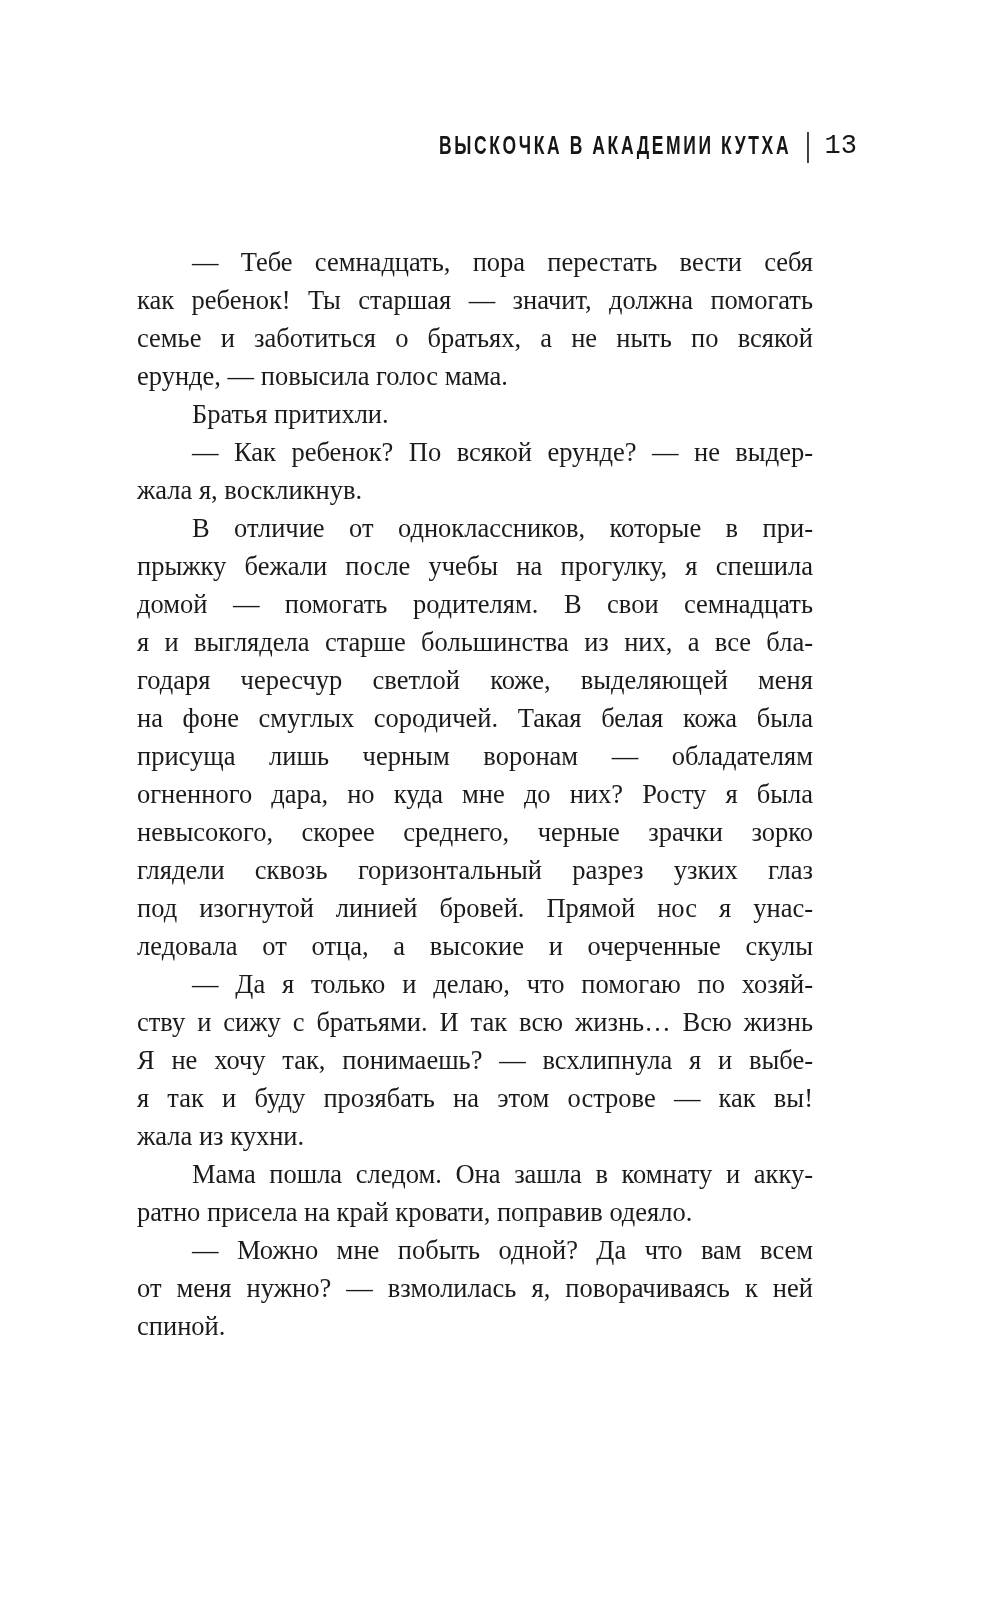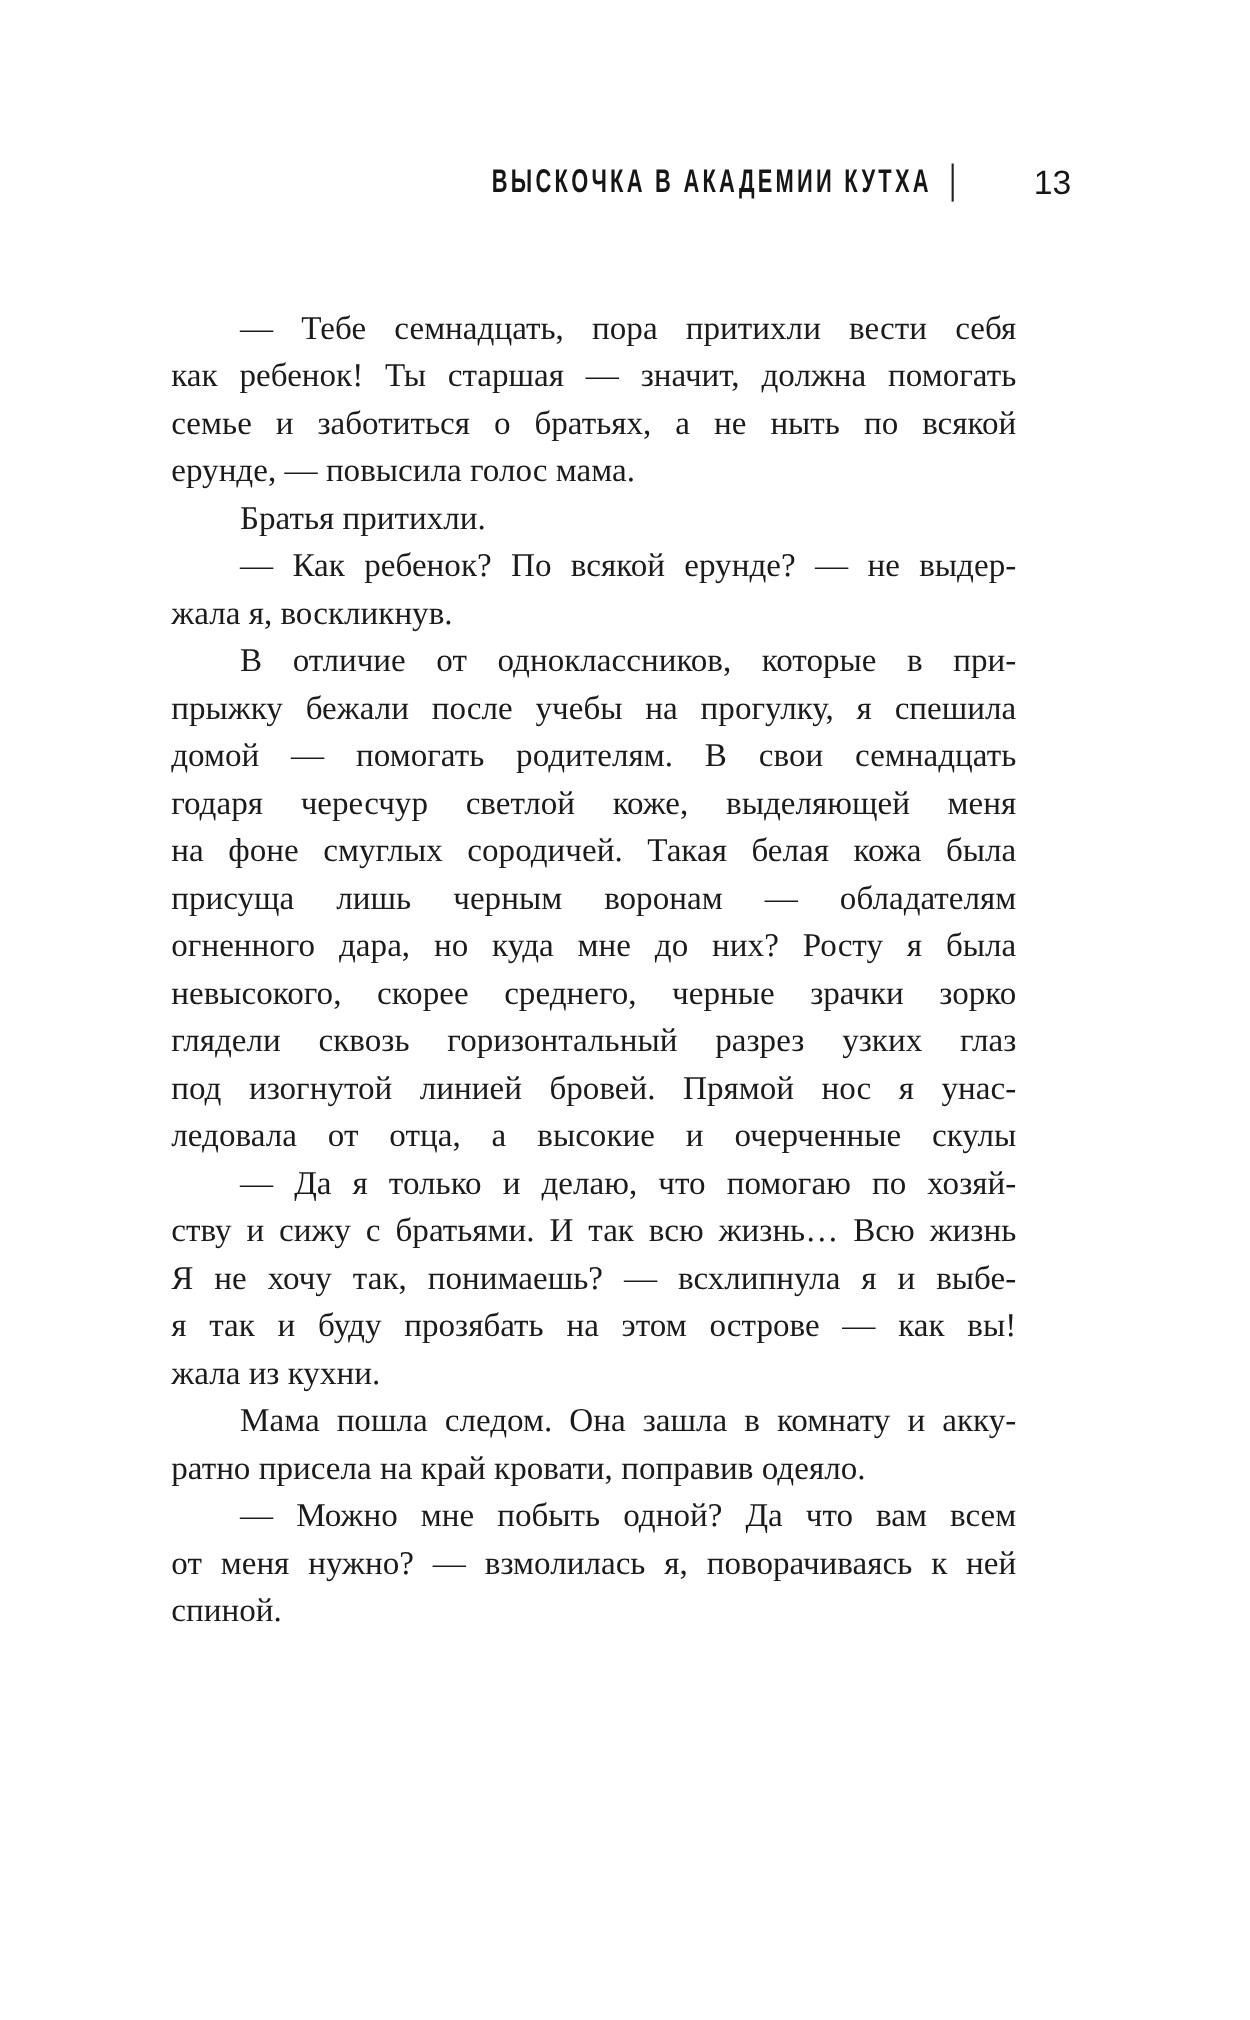--- a/index.html
+++ b/index.html
@@ -41,26 +41,25 @@
     display: inline-block;
     font-family: "Liberation Sans", "DejaVu Sans", sans-serif;
     font-weight: 400;
     font-size: 21px;
     color: #222222;
     margin: 0 14px 0 14px;
     transform: scaleY(1.55);
     transform-origin: center;
   }
   .page-number {
-    font-family: Liberation Sans, sans-serif;
+    font-family: Liberation Mono, monospace;
     font-size: 27px;
     color: #161616;
     line-height: 1;
     padding-top: 2px;
-    margin-left: 48px;
   }
   
   .text-column {
     position: absolute;
     left: 137px;
     top: 243px;
     width: 676px;
   }
   .line {
     font-size: 26.5px;
@@ -83,30 +82,31 @@
 
 <div class="page">
 
   <div class="running-head">
     <span class="running-title">ВЫСКОЧКА В АКАДЕМИИ КУТХА</span>
     <span class="head-sep">|</span>
     <span class="page-number">13</span>
   </div>
 
   <div class="text-column">
-      <div class="line indent">— Тебе семнадцать, пора притихли вести себя</div>
+      <div class="line indent">— Тебе семнадцать, пора перестать вести себя</div>
       <div class="line">как ребенок! Ты старшая — значит, должна помогать</div>
       <div class="line">семье и заботиться о братьях, а не ныть по всякой</div>
       <div class="line last">ерунде, — повысила голос мама.</div>
       <div class="line indent last">Братья притихли.</div>
       <div class="line indent">— Как ребенок? По всякой ерунде? — не выдер-</div>
       <div class="line last">жала я, воскликнув.</div>
       <div class="line indent">В отличие от одноклассников, которые в при-</div>
       <div class="line">прыжку бежали после учебы на прогулку, я спешила</div>
       <div class="line">домой — помогать родителям. В свои семнадцать</div>
+      <div class="line">я и выглядела старше большинства из них, а все бла-</div>
       <div class="line">годаря чересчур светлой коже, выделяющей меня</div>
       <div class="line">на фоне смуглых сородичей. Такая белая кожа была</div>
       <div class="line">присуща лишь черным воронам — обладателям</div>
       <div class="line">огненного дара, но куда мне до них? Росту я была</div>
       <div class="line">невысокого, скорее среднего, черные зрачки зорко</div>
       <div class="line">глядели сквозь горизонтальный разрез узких глаз</div>
       <div class="line">под изогнутой линией бровей. Прямой нос я унас-</div>
       <div class="line">ледовала от отца, а высокие и очерченные скулы</div>
       <div class="line indent">— Да я только и делаю, что помогаю по хозяй-</div>
       <div class="line">ству и сижу с братьями. И так всю жизнь… Всю жизнь</div>

